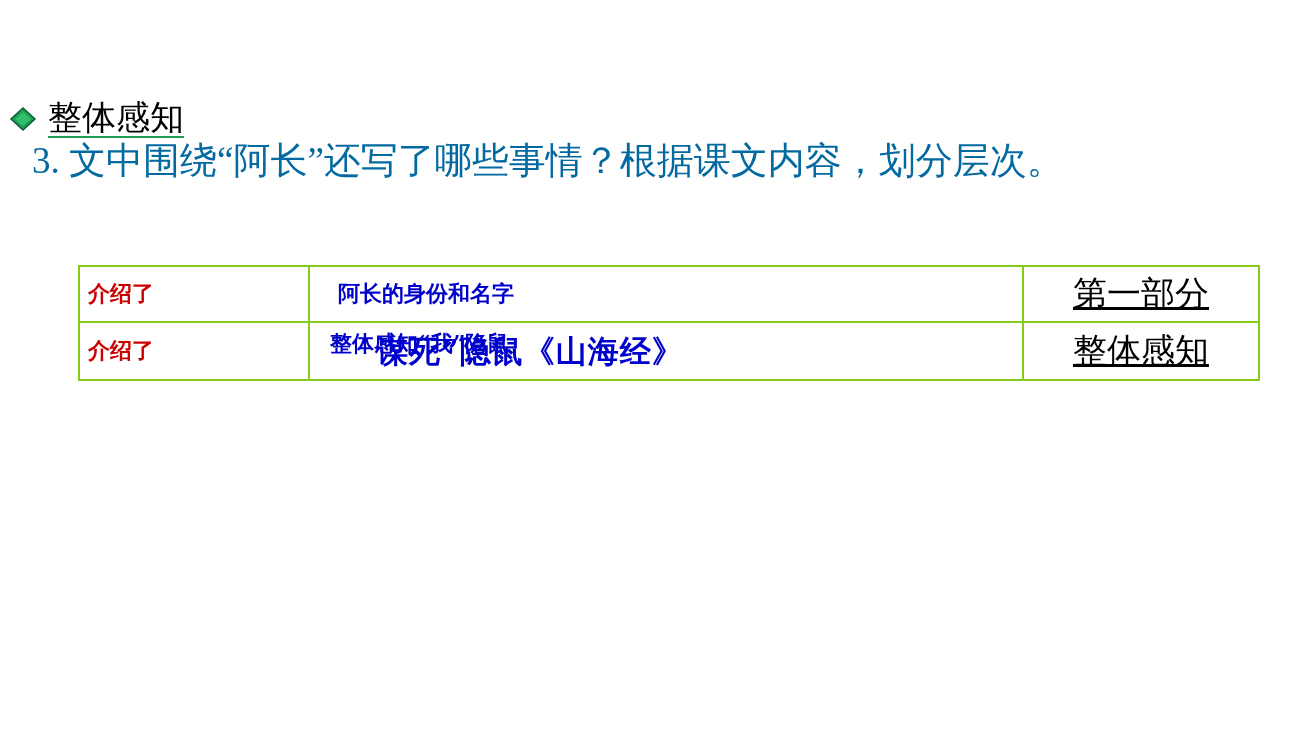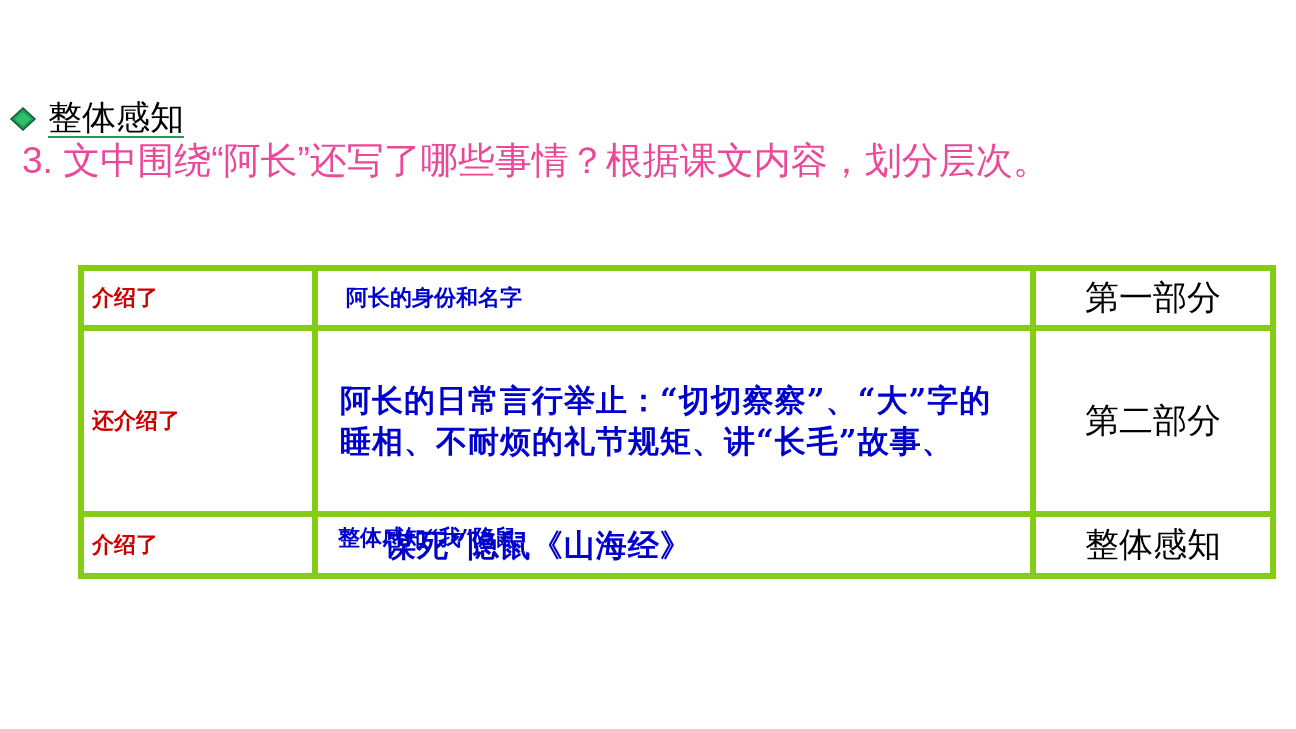--- a/index.html
+++ b/index.html
@@ -38,47 +38,47 @@
     color: #000000;
     font-weight: 400;
     white-space: nowrap;
     border-bottom: 2px solid #1f9d55;
     padding-bottom: 2px;
   }
 
   
   .question-block {
     position: absolute;
-    left: 22px;
+    left: 32px;
     top: 138px;
     width: 1230px;
-    font-family: Liberation Sans, sans-serif;
+    font-family: Liberation Serif, serif;
     font-size: 37px;
     line-height: 1.25;
-    color: #ec4899;
+    color: #0369a1;
     z-index: 2;
   }
 
   
   .outline-table {
     position: absolute;
     left: 78px;
     top: 265px;
     width: 1110px;
     border-collapse: collapse;
     table-layout: fixed;
   }
   .outline-table td {
-    border: 6px solid #84cc16;
+    border: 2px solid #84cc16;
     vertical-align: middle;
     padding: 2px 8px;
   }
   .col-label   { width: 212px; }
   .col-content { width: 676px; }
-  .col-part    { width: 218px; }
+  .col-part    { width: 218px; text-decoration: underline; }
 
   .cell-label {
     font-family: "DejaVu Serif", "Liberation Serif", serif;
     font-size: 22px;
     font-weight: 700;
     color: #cc0000;
     text-align: left;
     padding-left: 14px;
   }
   .cell-content {
@@ -141,25 +141,20 @@
 
 <div class="question-block">3. 文中围绕“阿长”还写了哪些事情？根据课文内容，划分层次。</div>
 
 <table class="outline-table">
   <tbody>
     <tr class="row-1">
       <td class="col-label cell-label">介绍了</td>
       <td class="col-content cell-content small">阿长的身份和名字</td>
       <td class="col-part cell-part">第一部分</td>
     </tr>
-    <tr class="row-2">
-      <td class="col-label cell-label">还介绍了</td>
-      <td class="col-content cell-content big">阿长的日常言行举止：“切切察察”、“大”字的睡相、不耐烦的礼节规矩、讲“长毛”故事、</td>
-      <td class="col-part cell-part">第二部分</td>
-    </tr>
     <tr class="row-3">
       <td class="col-label cell-label">介绍了</td>
       <td class="col-content cell-content">
         <div class="overlap-wrap">
           <span class="overlap-a">整体感知“我”隐鼠</span>
           <span class="overlap-b">谋死”隐鼠《山海经》</span>
         </div>
       </td>
       <td class="col-part cell-part">整体感知</td>
     </tr>

